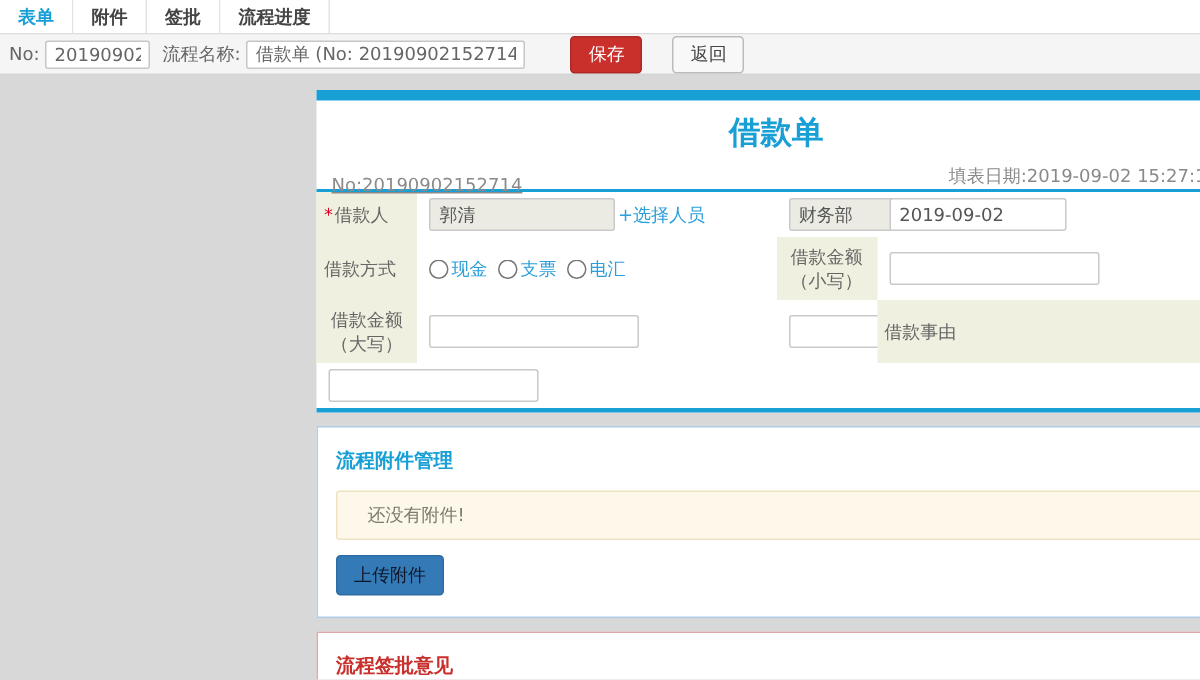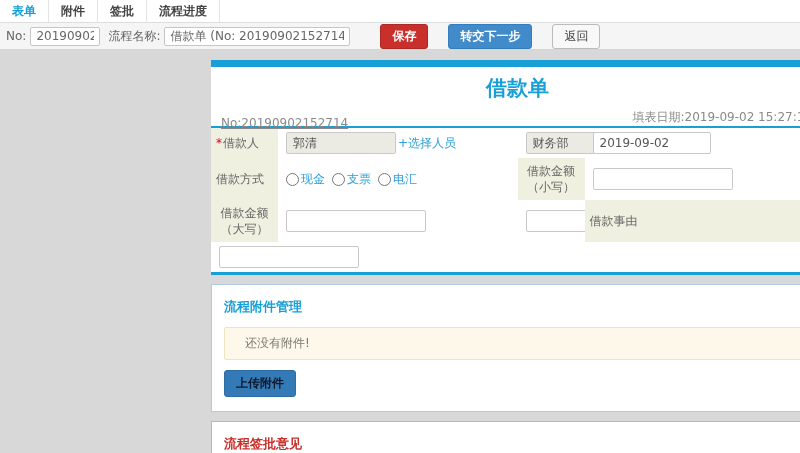--- a/index.html
+++ b/index.html
@@ -24,21 +24,21 @@
   .tab{padding:0 12px;display:flex;align-items:center;border-right:1px solid #e3e3e3;
        font-weight:bold;color:#444;cursor:pointer;background:#fff;}
   .tab.active{color:var(--accent);}
   
   .toolbar{height:27px;background:#f5f5f5;border-bottom:1px solid #d5d5d5;display:flex;align-items:center;padding-left:6px;}
   .toolbar .lbl{color:#666;margin-right:4px;white-space:nowrap;}
   .inp{height:19px;border:1px solid #c6c6c6;border-radius:2px;background:#fff;color:#666;
        font-family:inherit;font-size:12px;padding:0 5px;}
   .no-inp{width:70px;margin-right:8px;}
   .name-inp{width:186px;}
-  .btn{font-family:inherit;font-size:12px;font-weight:bold;border-radius:3px;padding:3px 11px;cursor:pointer;border:1px solid transparent;}
+  .btn{font-family:inherit;font-size:12px;font-weight:normal;border-radius:3px;padding:3px 11px;cursor:pointer;border:1px solid transparent;}
   .btn.save{background:var(--save-red);border-color:#ac2925;color:#fff;margin-left:30px;}
   .btn.next{background:var(--next-blue);border-color:#357ebd;color:#fff;margin-left:20px;}
   .btn.back{background:#f8f8f8;border-color:#bbb;color:#444;margin-left:20px;font-weight:normal;}
   
   .main{position:absolute;left:211px;top:60px;width:613px;}
   .panel{background:#fff;}
   
   .blue-bar{height:7px;background:var(--accent);}
   .doc-title{text-align:center;color:var(--accent);font-size:21px;font-weight:bold;padding:7px 0 2px;}
   .meta{position:relative;height:24px;border-bottom:2px solid var(--accent);color:#8a8a8a;font-size:12px;}
@@ -46,21 +46,21 @@
   .meta .date{position:absolute;right:12px;top:5px;white-space:nowrap;}
   .ftable{display:grid;grid-template-columns:67px 1fr 67px 1fr;}
   .lcell{background:var(--label-bg);display:flex;align-items:center;justify-content:flex-start;
          text-align:center;color:#666;padding:3px 5px;line-height:16px;}
   .fcell{display:flex;align-items:center;padding:3px 8px;}
   .h30{min-height:30px;} .h42{min-height:42px;}
   .req{color:#d02;margin-right:1px;}
   .finp{height:22px;border:1px solid #c9c9c9;border-radius:2px;background:#fff;color:#555;
         font-family:inherit;font-size:12px;padding:0 6px;}
   .finp.ro{background:#ebebe4;}
-  .w110{width:110px;} .w118{width:118px;} .w140{width:140px;}
+  .w110{width:124px;} .w118{width:118px;} .w140{width:140px;}
   a.sel-link{color:var(--link);text-decoration:none;margin-left:2px;white-space:nowrap;cursor:pointer;}
   .radios{display:flex;align-items:center;}
   .radio-item{display:flex;align-items:center;margin-right:7px;color:var(--link);cursor:pointer;}
   .radio-item input{margin:0 2px 0 0;width:13px;height:13px;}
   .form-panel{border-bottom:3px solid var(--accent);}
   
   .attach-panel{margin-top:9px;border:1px solid var(--attach-border);padding:10px 12px 14px;}
   .attach-panel h2{color:var(--accent);font-size:13px;font-weight:bold;margin:3px 0 11px;}
   .alert{background:#fdf8e9;border:1px solid #efe3c2;border-radius:2px;color:#7a7a6e;padding:7px 20px;}
   .btn.upload{background:var(--upload-blue);border-color:#2e6da4;color:#0f172a;margin-top:10px;padding:4px 11px;}
@@ -77,21 +77,20 @@
   <div class="tab">签批</div>
   <div class="tab">流程进度</div>
 </div>
 
 <div class="toolbar">
   <span class="lbl">No:</span>
   <input class="inp no-inp" value="20190902152714" style="">
   <span class="lbl">流程名称:</span>
   <input class="inp name-inp" value="借款单 (No: 20190902152714)郭清" style="">
   <button class="btn save">保存</button>
-  <button class="btn next">转交下一步</button>
   <button class="btn back">返回</button>
 </div>
 
 <div class="main">
 
   <section class="panel form-panel">
     <div class="blue-bar"></div>
     <h1 class="doc-title">借款单</h1>
     <div class="meta">
       <span class="no">No:20190902152714</span>

